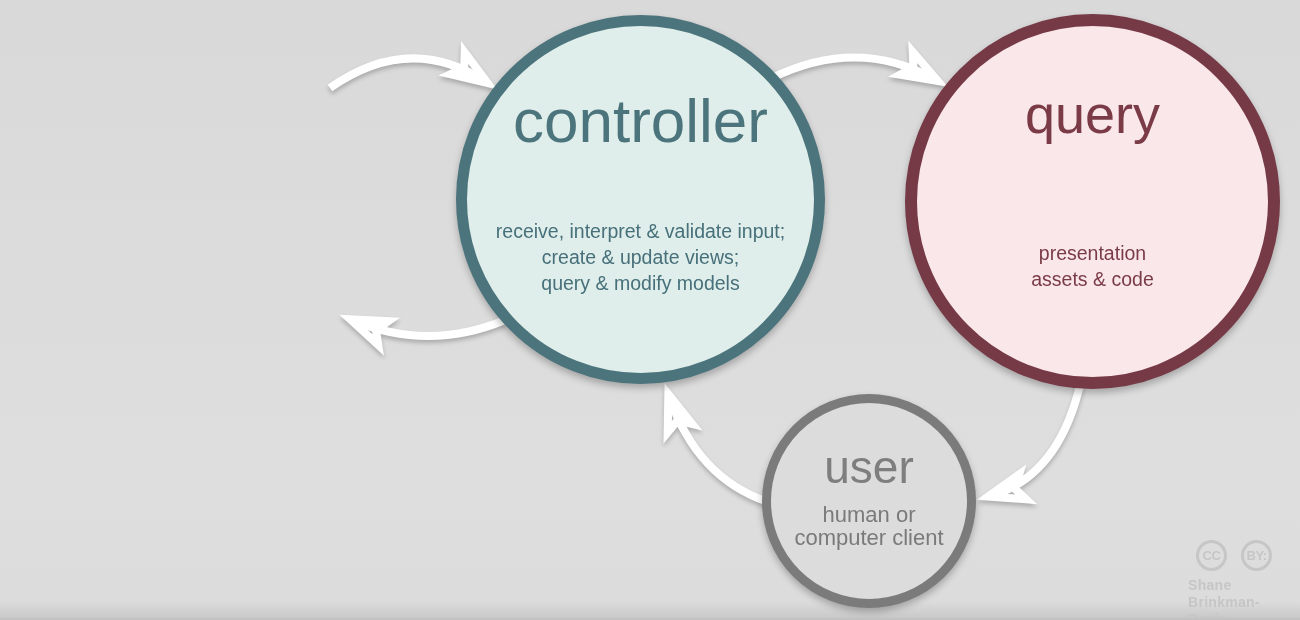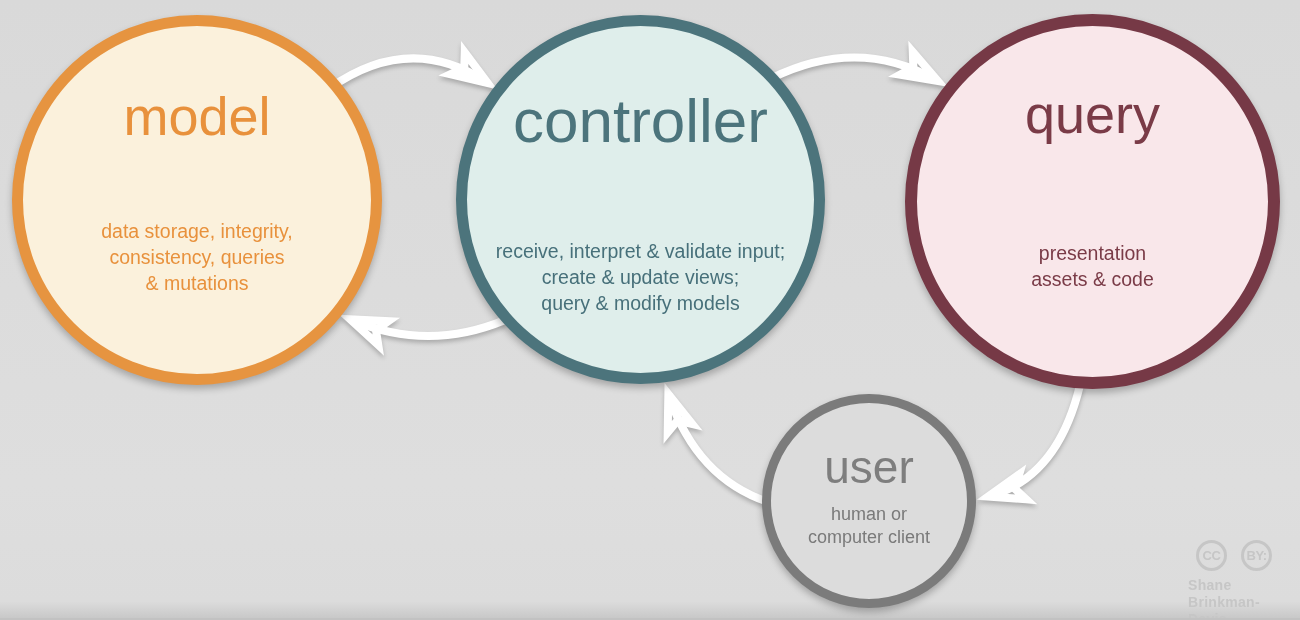--- a/index.html
+++ b/index.html
@@ -42,35 +42,35 @@
     background:#fbf1dc;border:11px solid #e69440;
   }
   #node-model .title{top:60px;font-size:54px;color:#e8913c;}
   #node-model .body{top:192px;font-size:19.5px;line-height:26px;color:#e8913c;}
 
   #node-controller{
     left:456px;top:15px;width:369px;height:369px;
     background:#dfeeeb;border:11px solid #4c747c;
   }
   #node-controller .title{top:60px;font-size:62px;color:#4c747c;}
-  #node-controller .body{top:192px;font-size:19.5px;line-height:26px;color:#47707a;margin-top:20px;}
+  #node-controller .body{top:192px;font-size:19.5px;line-height:26px;color:#47707a;}
 
   #node-view{
     left:905px;top:14px;width:375px;height:375px;
     background:#f9e7ea;border:12px solid #763946;
   }
   #node-view .title{top:58px;font-size:54px;color:#7a3b47;}
   #node-view .body{top:214px;font-size:19.5px;line-height:26px;color:#7a3b47;}
 
   #node-user{
     left:762px;top:394px;width:214px;height:214px;
     background:#dcdcdc;border:9px solid #7b7b7b;
   }
   #node-user .title{top:39px;font-size:46px;color:#7e7e7e;}
-  #node-user .body{top:100px;font-size:18px;line-height:23px;color:#7a7a7a;}
+  #node-user .body{top:100px;font-size:22px;line-height:23px;color:#7a7a7a;}
 
   
   #license{position:absolute;left:1188px;top:540px;width:104px;}
   .cc-circle{
     position:absolute;top:0;
     width:25px;height:25px;
     border:3.5px solid #c6c6c6;border-radius:50%;
     display:flex;align-items:center;justify-content:center;
     color:#c6c6c6;font-weight:bold;font-size:13px;letter-spacing:-0.5px;
   }
@@ -96,26 +96,20 @@
         <path d="M0,1 L36,14 L0,27 L8,14 Z" fill="#ffffff" stroke="none"></path>
       </marker>
     </defs>
     <path d="M 330 88 Q 410 32 486 82" marker-end="url(#head)"></path>
     <path d="M 772 78 Q 858 36 936 80" marker-end="url(#head)"></path>
     <path d="M 505 320 Q 428 352 352 320" marker-end="url(#head)"></path>
     <path d="M 1080 385 Q 1058 477 990 496" marker-end="url(#head)"></path>
     <path d="M 768 502 Q 697 478 669 396" marker-end="url(#head)"></path>
   </svg>
 
-  <div id="node-model" class="node">
-    <div class="title">model</div>
-    <div class="body">data storage, integrity,
-consistency, queries
-&amp; mutations</div>
-  </div>
 
   <div id="node-controller" class="node">
     <div class="title">controller</div>
     <div class="body">receive, interpret &amp; validate input;
 create &amp; update views;
 query &amp; modify models</div>
   </div>
 
   <div id="node-view" class="node">
     <div class="title">query</div>

